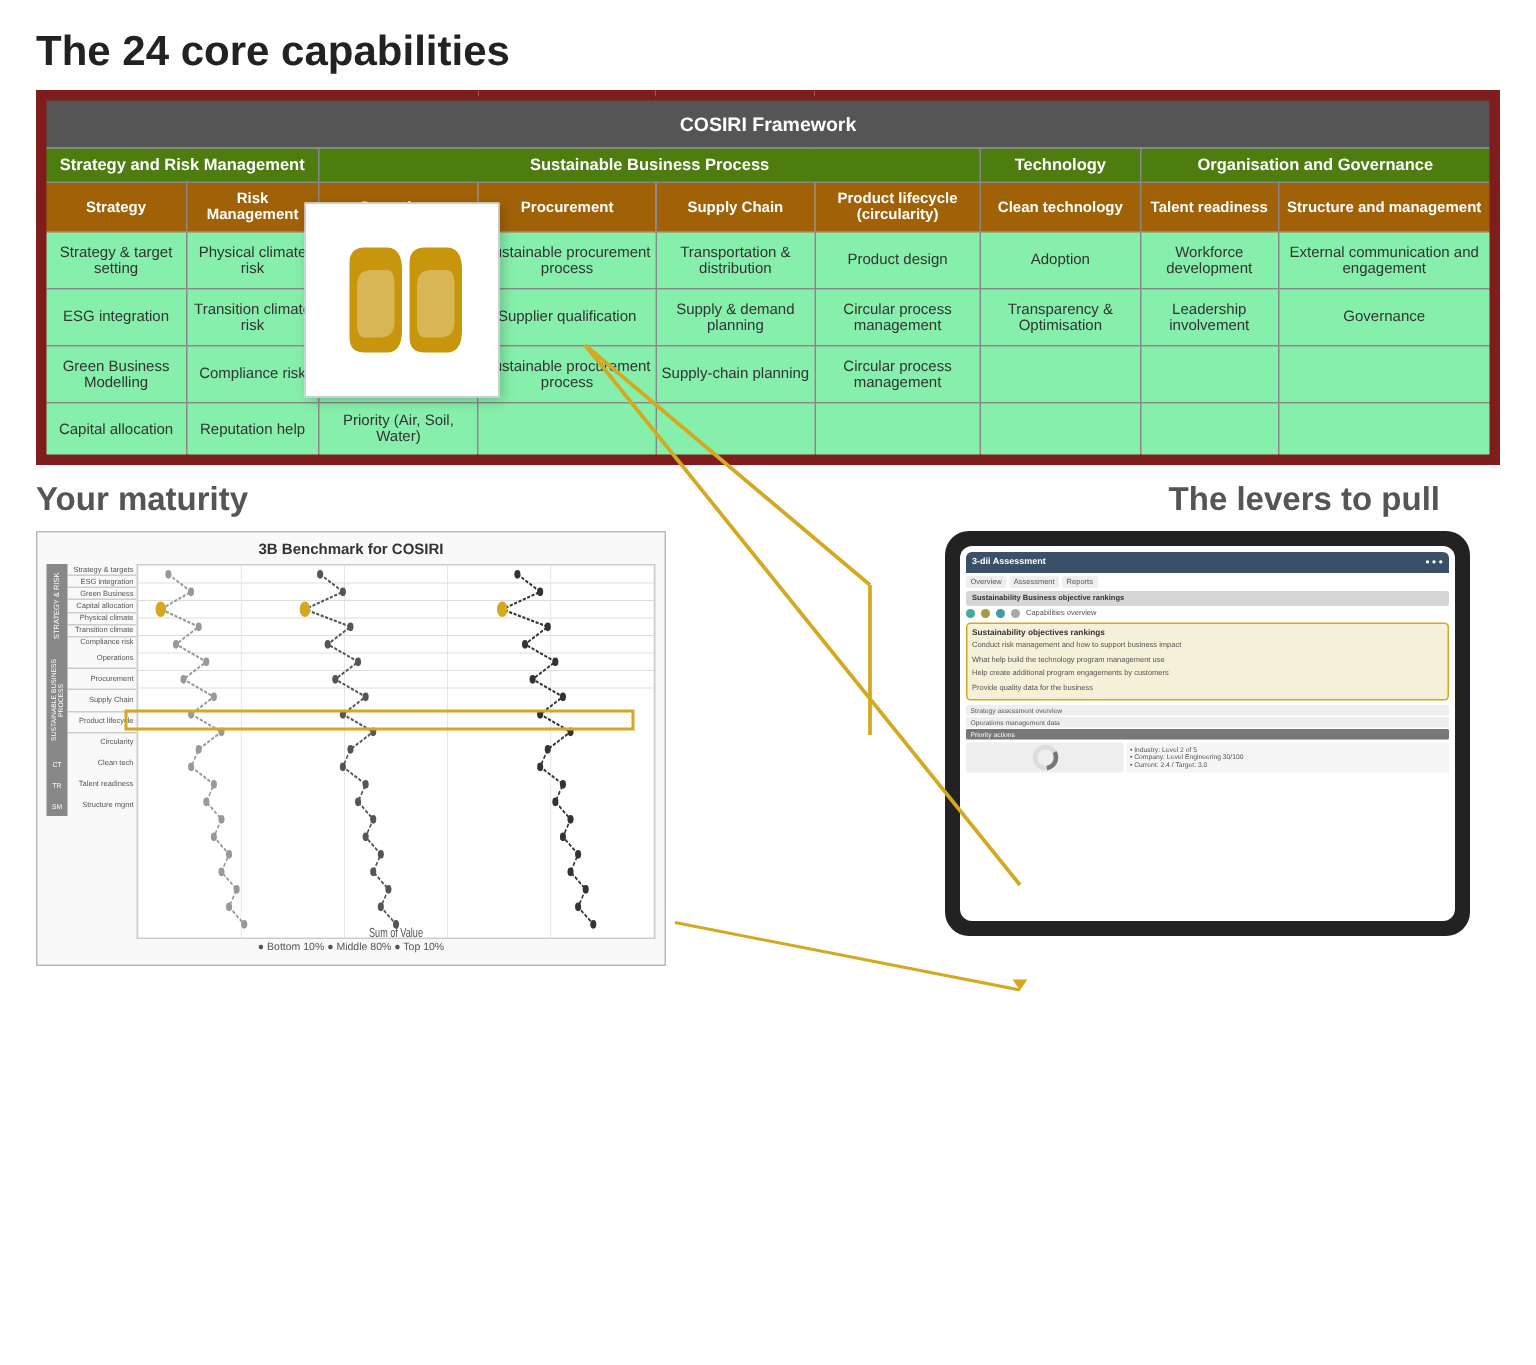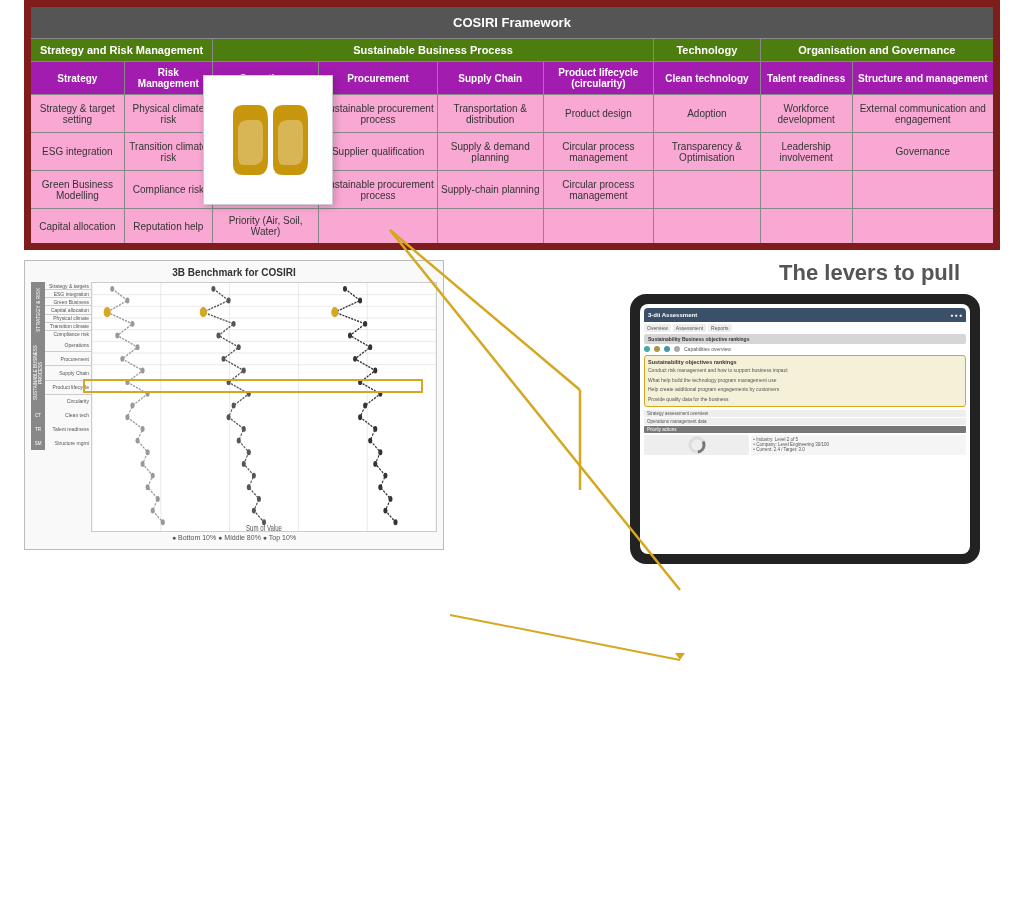--- a/index.html
+++ b/index.html
@@ -48,29 +48,29 @@
 
     .subheader-row td {
       background: #4d7c0f;
       color: #fff;
       font-weight: bold;
       font-size: 11px;
       padding: 5px 3px;
     }
 
     .col-header-row td {
-      background: #a21caf;
+      background: #a16207;
       color: #fff;
       font-weight: bold;
       font-size: 10px;
       padding: 5px 3px;
     }
 
     .data-row td {
-      background: #f9a8d4;
+      background: #86efac;
       color: #333;
       font-size: 10px;
       padding: 5px 3px;
       height: 38px;
       margin-top: 20px;
     }
 
     
     .logo-cell {
       position: relative;
@@ -255,20 +255,21 @@
       border: 2px solid #d4a820;
       background: transparent;
       pointer-events: none;
     }
   </style>
 </head>
 <body>
 
 <div style="position:relative; width:1024px; min-height:910px;">
 
+  <h1 class="page-title">The 24 core capabilities</h1>
 
   <div class="framework-section">
     <table class="framework-table">
 
       <tbody>
           <tr class="header-row">
         <td colspan="9">COSIRI Framework</td>
       </tr>
 
       <tr class="subheader-row">
@@ -351,20 +352,21 @@
         <td></td>
         <td></td>
       </tr>
     </tbody>
       </table>
   </div>
 
   <div class="bottom-section">
 
     <div class="maturity-section">
+      <div class="maturity-title">Your maturity</div>
       <div class="maturity-chart-box">
         <div class="chart-title">3B Benchmark for COSIRI</div>
 
         <div class="highlight-rect" style="top: 118px; left: 58px; width: 340px; height: 14px; z-index:3;"></div>
 
         <div class="chart-inner">
 
           <div style="width:60px; display:flex; flex-direction:column; font-size:5.5px; color:#333; gap:0;">
 
             <div style="display:flex; flex-direction:row; height:56px;">

